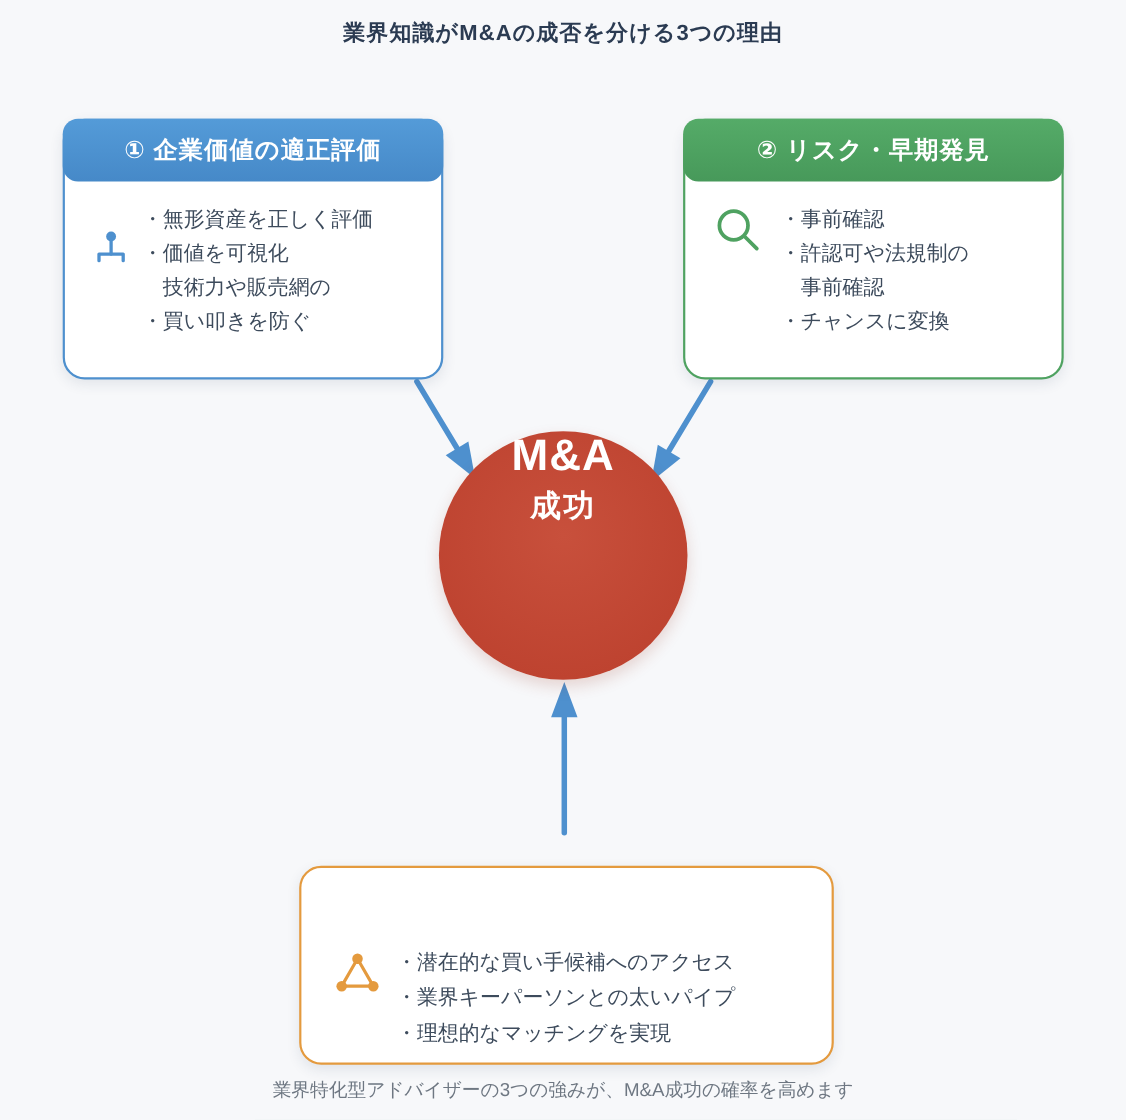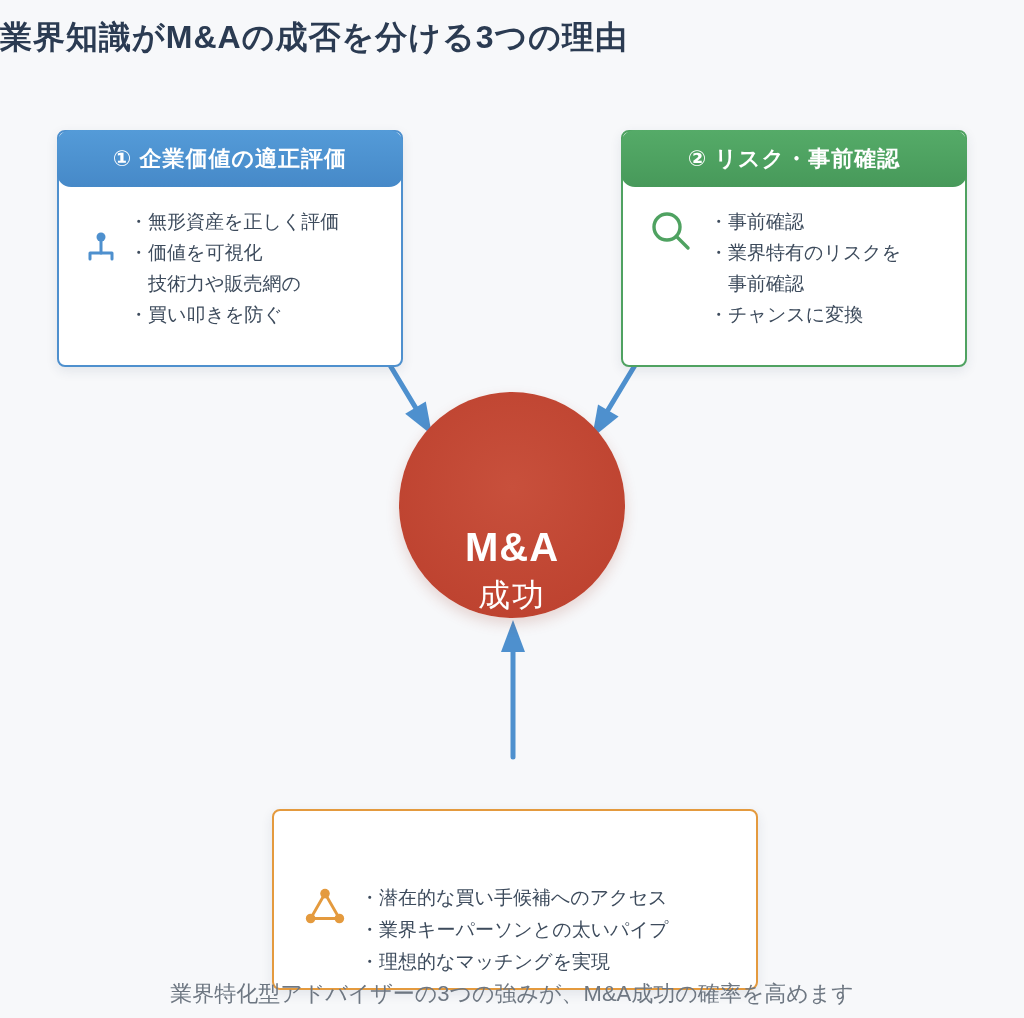--- a/index.html
+++ b/index.html
@@ -9,35 +9,34 @@
     width: 1024px;
     height: 1018px;
     background: #F7F8FA;
     overflow: hidden;
     font-family: "Liberation Sans", "DejaVu Sans", sans-serif;
     color: #3D4B5C;
   }
   .title {
     position: absolute;
     top: 16px; left: 0; right: 0;
-    text-align: left;
-    font-size: 32px;
+    text-align: center;
+    font-size: 20px;
     font-weight: bold;
     letter-spacing: 1px;
     color: #2B3B52;
   }
   .arrows { position: absolute; top: 0; left: 0; pointer-events: none; }
 
   .card {
     position: absolute;
     background: #ffffff;
     border: 2px solid;
-    border-radius: 8px;
+    border-radius: 20px;
     box-shadow: 0 4px 12px rgba(40,60,90,0.10);
-    margin-top: 22px;
   }
   .card-blue   { left: 57px;  top: 108px; width: 346px; height: 237px; border-color: #4E90CE; }
   .card-green  { left: 621px; top: 108px; width: 346px; height: 237px; border-color: #4FA261; }
   .card-orange { left: 272px; top: 787px; width: 486px; height: 181px; border-color: #E49A3E; }
 
   .card-header {
     position: absolute;
     top: -2px; left: -2px; right: -2px;
     height: 57px;
     border-radius: 14px;
@@ -72,33 +71,33 @@
   ul.bullets .marker { flex: 0 0 auto; }
   ul.bullets .lines span { display: block; }
 
   .goal-circle {
     position: absolute;
     left: 399px; top: 392px;
     width: 226px; height: 226px;
     border-radius: 50%;
     background: radial-gradient(circle at 50% 42%, #C8503C 0%, #BE4330 75%, #B83E2C 100%);
     display: flex; flex-direction: column;
-    align-items: center; justify-content: flex-end;
+    align-items: center; justify-content: flex-start;
     color: #ffffff;
     text-align: center;
     box-shadow: 0 6px 14px rgba(150,50,30,0.18);
   }
   .goal-line1 { font-size: 40px; font-weight: bold; letter-spacing: 1px; }
-  .goal-line2 { font-size: 32px; font-weight: normal; margin-top: 4px; letter-spacing: 2px; }
+  .goal-line2 { font-size: 28px; font-weight: bold; margin-top: 4px; letter-spacing: 2px; }
 
   .footer-note {
     position: absolute;
     top: 979px; left: 0; right: 0;
     text-align: center;
-    font-size: 22px;
+    font-size: 17px;
     color: #6E7782;
   }
 </style>
 </head>
 <body>
 
 <div class="canvas">
 
   <h1 class="title">業界知識がM&amp;Aの成否を分ける3つの理由</h1>
 
@@ -145,39 +144,39 @@
           <span class="marker">・</span>
           <span class="lines">
               <span>買い叩きを防ぐ</span>
             </span>
         </li>
       </ul>
     </div>
   </section>
 
   <section class="card card-green">
-    <header class="card-header">② リスク・事前確認</header>
+    <header class="card-header">② リスク・早期発見</header>
     <div class="card-body">
       <span class="icon-wrap">
         <svg width="48" height="48" viewBox="0 0 48 48">
           <circle cx="20" cy="19" r="13" fill="none" stroke="#4FA261" stroke-width="3.4"></circle>
           <line x1="29.5" y1="28.5" x2="41" y2="40" stroke="#4FA261" stroke-width="3.4" stroke-linecap="round"></line>
         </svg>
       </span>
       <ul class="bullets">
         <li>
           <span class="marker">・</span>
           <span class="lines">
             <span>事前確認</span>
           </span>
         </li>
         <li>
           <span class="marker">・</span>
           <span class="lines">
-            <span>業界特有のリスクを</span>
+            <span>許認可や法規制の</span>
             <span>事前確認</span>
           </span>
         </li>
         <li>
           <span class="marker">・</span>
           <span class="lines">
               <span>チャンスに変換</span>
             </span>
         </li>
       </ul>

